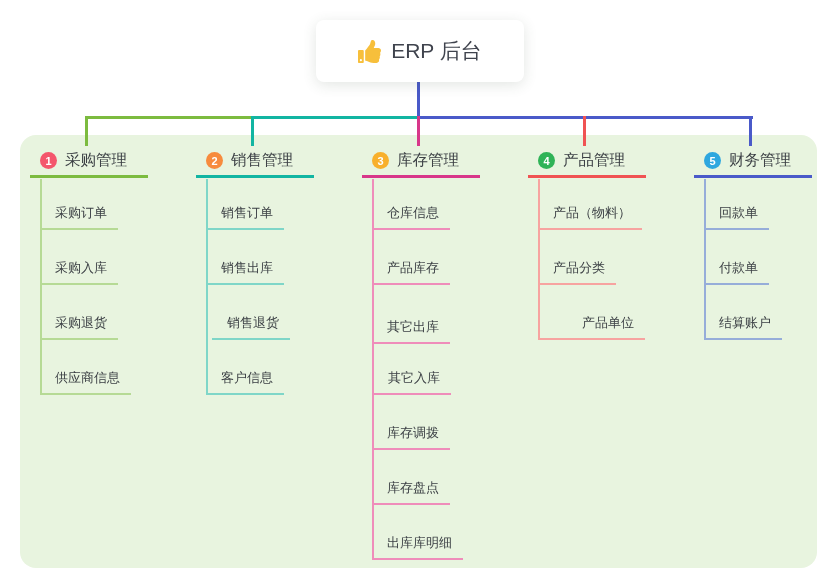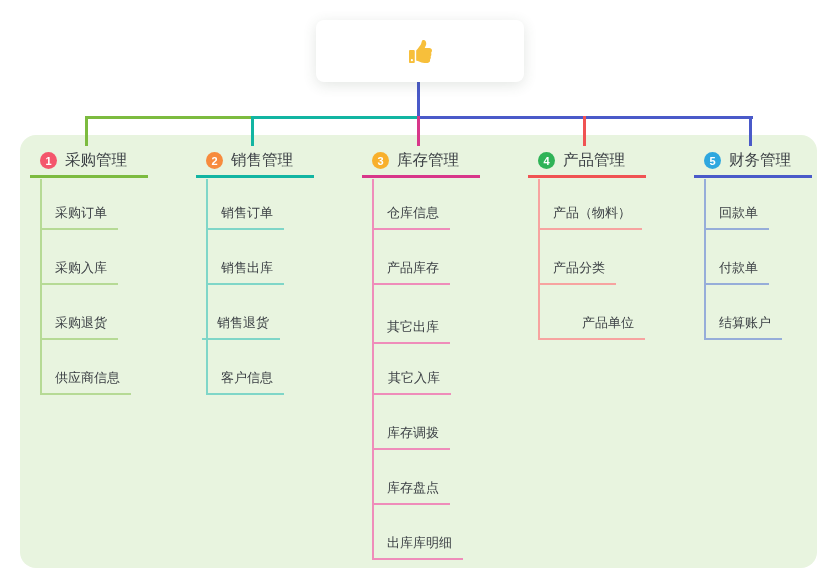--- a/index.html
+++ b/index.html
@@ -49,20 +49,21 @@
 </head>
 <body style="background: rgb(255, 255, 255);">
 
 <div class="stage">
   <div class="canvas-panel" id="canvas-panel" style="background: rgb(232, 244, 223);"></div>
 
   <div class="root-node">
     <svg width="23" height="23" viewBox="0 0 512 512" aria-hidden="true">
       <path fill="#f7bf3b" d="M104 224H24c-13.3 0-24 10.7-24 24v240c0 13.3 10.7 24 24 24h80c13.3 0 24-10.7 24-24V248c0-13.3-10.7-24-24-24zM64 472a24 24 0 1 1 0-48 24 24 0 0 1 0 48zM384 81.5c0 42.4-26 66.2-33.3 94.5h101.7c33.4 0 59.4 27.7 59.6 58.1.1 17.9-7.5 37.2-19.4 49.2l-.1.1c9.8 23.3 8.2 56-9.3 79.5 8.7 25.9-.1 57.7-16.4 74.8 4.3 17.6 2.2 32.6-6.1 44.6C440.2 511.6 389.6 512 346.8 512h-2.8c-48.3 0-87.8-17.6-119.6-31.7-16-7.1-36.8-15.9-52.7-16.2-6.5-.1-11.8-5.5-11.8-12V238.3c0-3.2 1.3-6.3 3.6-8.5 39.6-39.1 56.6-80.6 89.1-113.1 14.8-14.8 20.2-37.2 25.4-58.9C282.5 39.3 291.8 0 312 0c24 0 72 8 72 81.5z"></path>
     </svg>
+    <span>ERP 后台</span>
   </div>
 
   <div id="connector-layer">
       <div class="line" style="left: 417px; top: 82px; width: 3px; height: 37px; background: rgb(74, 90, 201);"></div>
       <div class="line" style="left: 85px; top: 116px; width: 168px; height: 3px; background: rgb(124, 187, 63);"></div>
       <div class="line" style="left: 251px; top: 116px; width: 168px; height: 3px; background: rgb(18, 181, 162);"></div>
       <div class="line" style="left: 417px; top: 116px; width: 336px; height: 3px; background: rgb(74, 90, 201);"></div>
       <div class="line" style="left: 85px; top: 116px; width: 3px; height: 30px; background: rgb(124, 187, 63);"></div>
       <div class="line" style="left: 40px; top: 179px; width: 2px; height: 216px; background: rgb(182, 218, 149);"></div>
       <div class="line" style="left: 251px; top: 116px; width: 3px; height: 30px; background: rgb(18, 181, 162);"></div>
@@ -82,21 +83,21 @@
       <div class="child-item" style="left: 40px; top: 202px; border-bottom-color: rgb(182, 218, 149);">采购订单</div>
       <div class="child-item" style="left: 40px; top: 257px; border-bottom-color: rgb(182, 218, 149);">采购入库</div>
       <div class="child-item" style="left: 40px; top: 312px; border-bottom-color: rgb(182, 218, 149);">采购退货</div>
       <div class="child-item" style="left: 40px; top: 367px; border-bottom-color: rgb(182, 218, 149); text-align: center;">供应商信息</div>
       <div class="branch-heading" style="left: 196px; top: 146px; border-bottom-color: rgb(18, 181, 162);">
         <span class="badge" style="background: rgb(247, 139, 61);">2</span>
         <span>销售管理</span>
       </div>
       <div class="child-item" style="left: 206px; top: 202px; border-bottom-color: rgb(127, 214, 200);">销售订单</div>
       <div class="child-item" style="left: 206px; top: 257px; border-bottom-color: rgb(127, 214, 200);">销售出库</div>
-      <div class="child-item" style="left: 202px; top: 312px; border-bottom-color: rgb(127, 214, 200); text-align: right;">销售退货</div>
+      <div class="child-item" style="left: 212px; top: 312px; border-bottom-color: rgb(127, 214, 200); text-align: right;">销售退货</div>
       <div class="child-item" style="left: 206px; top: 367px; border-bottom-color: rgb(127, 214, 200);">客户信息</div>
       <div class="branch-heading" style="left: 362px; top: 146px; border-bottom-color: rgb(216, 55, 138);">
         <span class="badge" style="background: rgb(248, 176, 44);">3</span>
         <span>库存管理</span>
       </div>
       <div class="child-item" style="left: 372px; top: 202px; border-bottom-color: rgb(239, 140, 186);">仓库信息</div>
       <div class="child-item" style="left: 372px; top: 257px; border-bottom-color: rgb(239, 140, 186);">产品库存</div>
       <div class="child-item" style="left: 372px; top: 316px; border-bottom-color: rgb(239, 140, 186);">其它出库</div>
       <div class="child-item" style="left: 372px; top: 367px; border-bottom-color: rgb(239, 140, 186); padding-left: 16px;">其它入库</div>
       <div class="child-item" style="left: 372px; top: 422px; border-bottom-color: rgb(239, 140, 186);">库存调拨</div>

